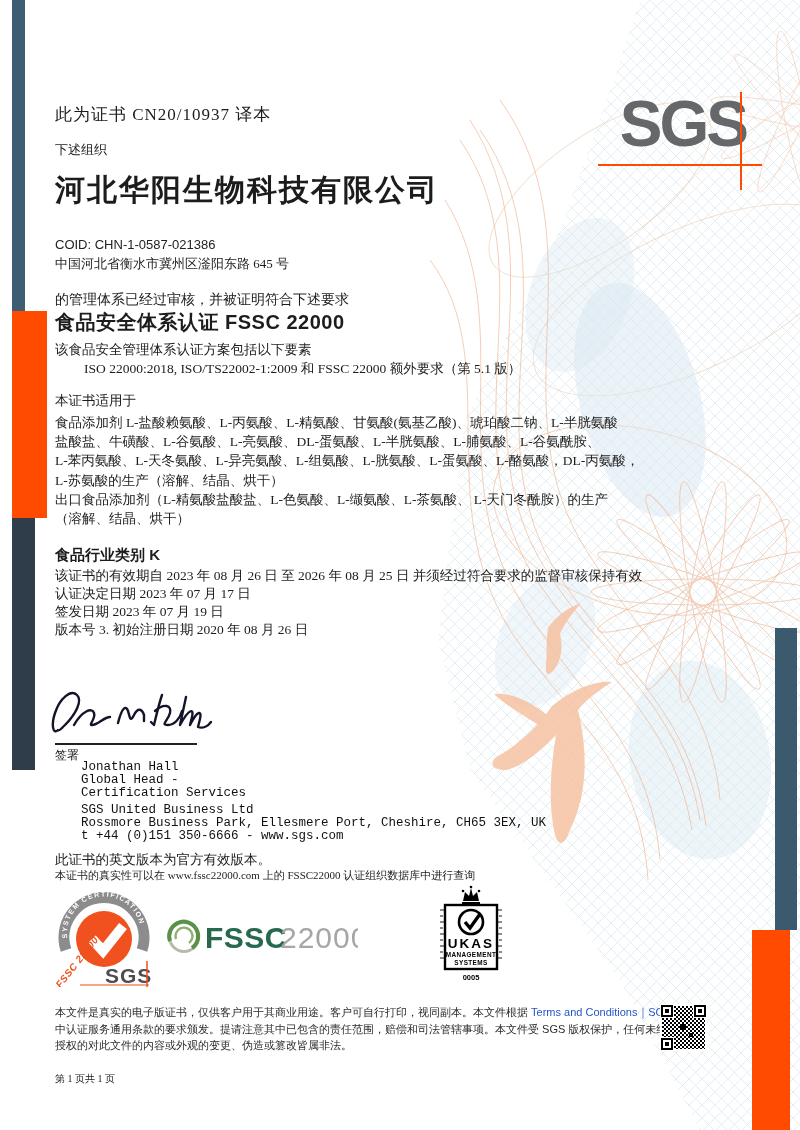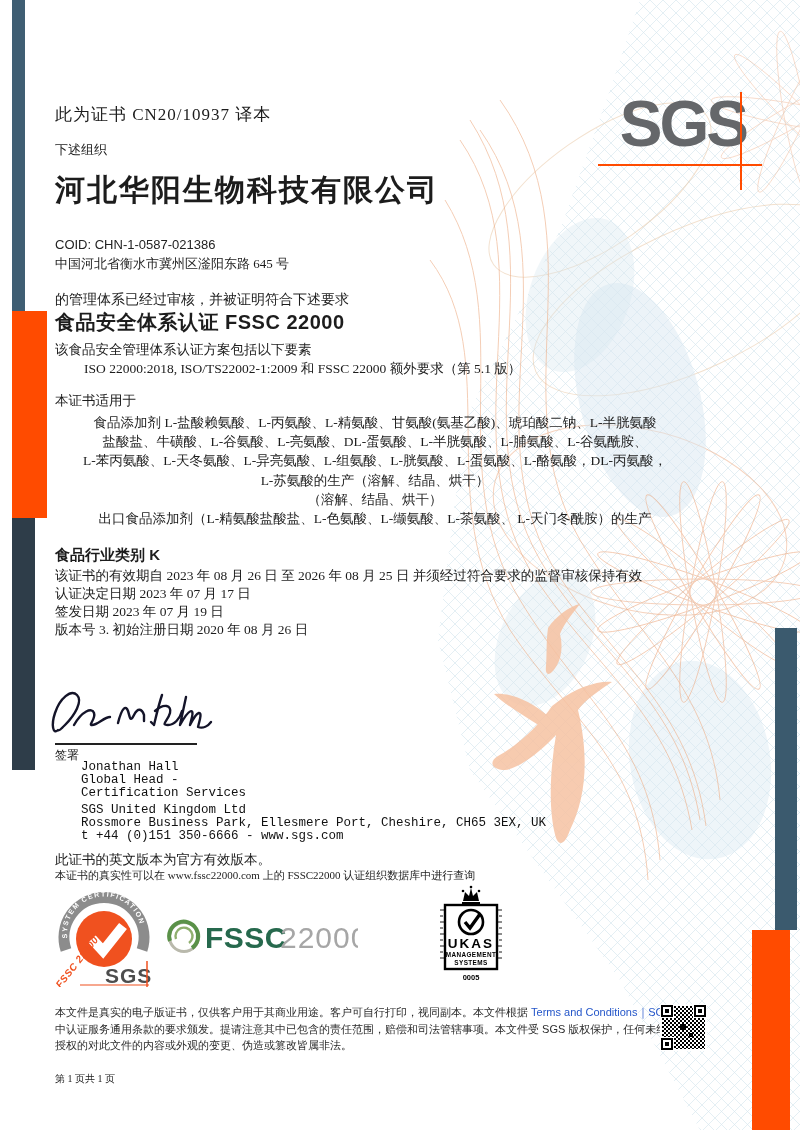--- a/index.html
+++ b/index.html
@@ -30,21 +30,21 @@
   .t-certline{left:55px;top:103px;font-size:17px;letter-spacing:1px;}
   .t-orgintro{left:55px;top:141px;font-size:13px;}
   .t-company{left:55px;top:170px;font-size:30px;font-weight:bold;letter-spacing:2px;}
   .t-coid{left:55px;top:237px;font-size:13px;color:#222;}
   .t-addr{left:55px;top:255px;font-size:13px;}
   .t-audit{left:55px;top:291px;font-size:14px;}
   .t-title{left:55px;top:309px;font-size:20px;font-weight:bold;letter-spacing:0.5px;}
   .t-schemeintro{left:55px;top:341px;font-size:13.5px;}
   .t-schemeelem{left:55px;top:360px;font-size:13.5px;margin-left:29px;}
   .t-scopeintro{left:55px;top:392px;font-size:13.5px;}
-  .t-scope{left:55px;top:413px;font-size:13.5px;line-height:19.2px;width:640px;text-align:center;}
+  .t-scope{left:55px;top:413px;font-size:13.5px;line-height:19.2px;width:640px;}
   .t-category{left:55px;top:546px;font-size:15px;font-weight:bold;}
   .t-validity{left:55px;top:567px;font-size:13.5px;}
   .t-decision{left:55px;top:585px;font-size:13.5px;}
   .t-issue{left:55px;top:603px;font-size:13.5px;}
   .t-version{left:55px;top:621px;font-size:13.5px;}
 
   .sig-svg{left:50px;top:680px;}
   .sig-line{left:55px;top:743px;width:142px;height:2px;background:#222;}
   .t-siglabel{left:55px;top:747px;font-size:12px;}
   .sigblock{font-size:12.5px;line-height:13.5px;color:#111;}
@@ -144,22 +144,22 @@
   <div class="abs t-title sans">食品安全体系认证 FSSC 22000</div>
   <div class="abs t-schemeintro serif">该食品安全管理体系认证方案包括以下要素</div>
   <div class="abs t-schemeelem serif">ISO 22000:2018, ISO/TS22002-1:2009 和 FSSC 22000 额外要求（第 5.1 版）</div>
 
   <div class="abs t-scopeintro serif">本证书适用于</div>
   <div class="abs t-scope serif">
     <div class="nowrap">食品添加剂 L-盐酸赖氨酸、L-丙氨酸、L-精氨酸、甘氨酸(氨基乙酸)、琥珀酸二钠、L-半胱氨酸</div>
     <div class="nowrap">盐酸盐、牛磺酸、L-谷氨酸、L-亮氨酸、DL-蛋氨酸、L-半胱氨酸、L-脯氨酸、L-谷氨酰胺、</div>
     <div class="nowrap">L-苯丙氨酸、L-天冬氨酸、L-异亮氨酸、L-组氨酸、L-胱氨酸、L-蛋氨酸、L-酪氨酸，DL-丙氨酸，</div>
     <div class="nowrap">L-苏氨酸的生产（溶解、结晶、烘干）</div>
+    <div class="nowrap">出口食品添加剂（L-精氨酸盐酸盐、L-色氨酸、L-缬氨酸、L-茶氨酸、 L-天门冬酰胺）的生产</div>
     <div class="nowrap">（溶解、结晶、烘干）</div>
-    <div class="nowrap">出口食品添加剂（L-精氨酸盐酸盐、L-色氨酸、L-缬氨酸、L-茶氨酸、 L-天门冬酰胺）的生产</div>
   </div>
 
   <div class="abs t-category sans">食品行业类别 K</div>
   <div class="abs t-validity serif nowrap">该证书的有效期自 2023 年 08 月 26 日 至 2026 年 08 月 25 日 并须经过符合要求的监督审核保持有效</div>
   <div class="abs t-decision serif">认证决定日期 2023 年 07 月 17 日</div>
   <div class="abs t-issue serif">签发日期 2023 年 07 月 19 日</div>
   <div class="abs t-version serif">版本号 3. 初始注册日期 2020 年 08 月 26 日</div>
 
   <svg class="abs sig-svg deco" width="170" height="62" viewBox="0 0 170 62">
     <g fill="none" stroke="#141429" stroke-width="2.4" stroke-linecap="round" stroke-linejoin="round">
@@ -170,21 +170,21 @@
       <path d="M112,15 C108,27 106,37 104,45"></path>
       <path d="M105,31 C114,23 122,25 120,33 C118,41 110,45 118,45 C124,45 130,39 132,31"></path>
       <path d="M136,17 L130,45 C140,27 144,29 142,37 L140,45 C148,29 152,31 150,39 L148,47 C153,49 158,46 161,42"></path>
     </g>
   </svg>
   <div class="abs sig-line deco"></div>
   <div class="abs t-siglabel serif">签署</div>
   <div class="abs t-signame sigblock mono">Jonathan Hall</div>
   <div class="abs t-sigtitle1 sigblock mono">Global Head -</div>
   <div class="abs t-sigtitle2 sigblock mono">Certification Services</div>
-  <div class="abs t-sgsuk sigblock mono">SGS United Kingdom Ltd</div>
+  <div class="abs t-sgsuk sigblock mono">SGS United Business Ltd</div>
   <div class="abs t-rossmore sigblock mono">Rossmore Business Park, Ellesmere Port, Cheshire, CH65 3EX, UK</div>
   <div class="abs t-phone sigblock mono">t +44 (0)151 350-6666 - www.sgs.com</div>
 
   <div class="abs t-official serif">此证书的英文版本为官方有效版本。</div>
   <div class="abs t-verify serif">本证书的真实性可以在 www.fssc22000.com 上的 FSSC22000 认证组织数据库中进行查询</div>
 
   <svg class="abs" width="104" height="100" viewBox="0 0 104 100" style="left:50px;top:887px;">
     <defs>
       <path id="arcpath" d="M20,61 A37,37 0 1 1 88,61"></path>
     </defs>

